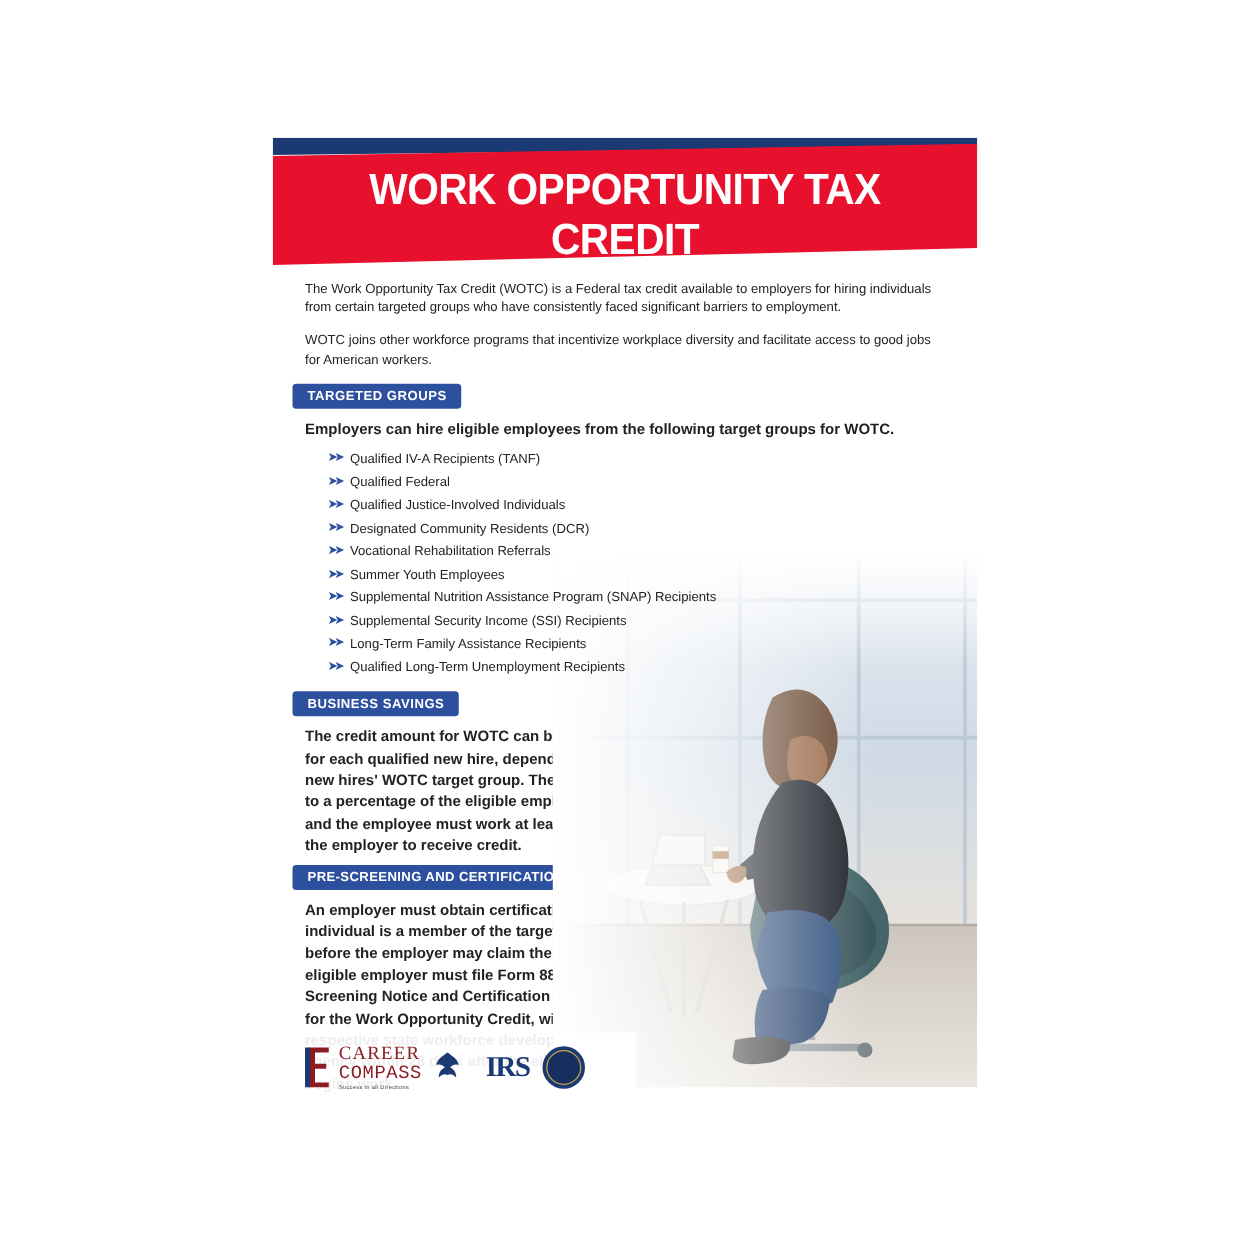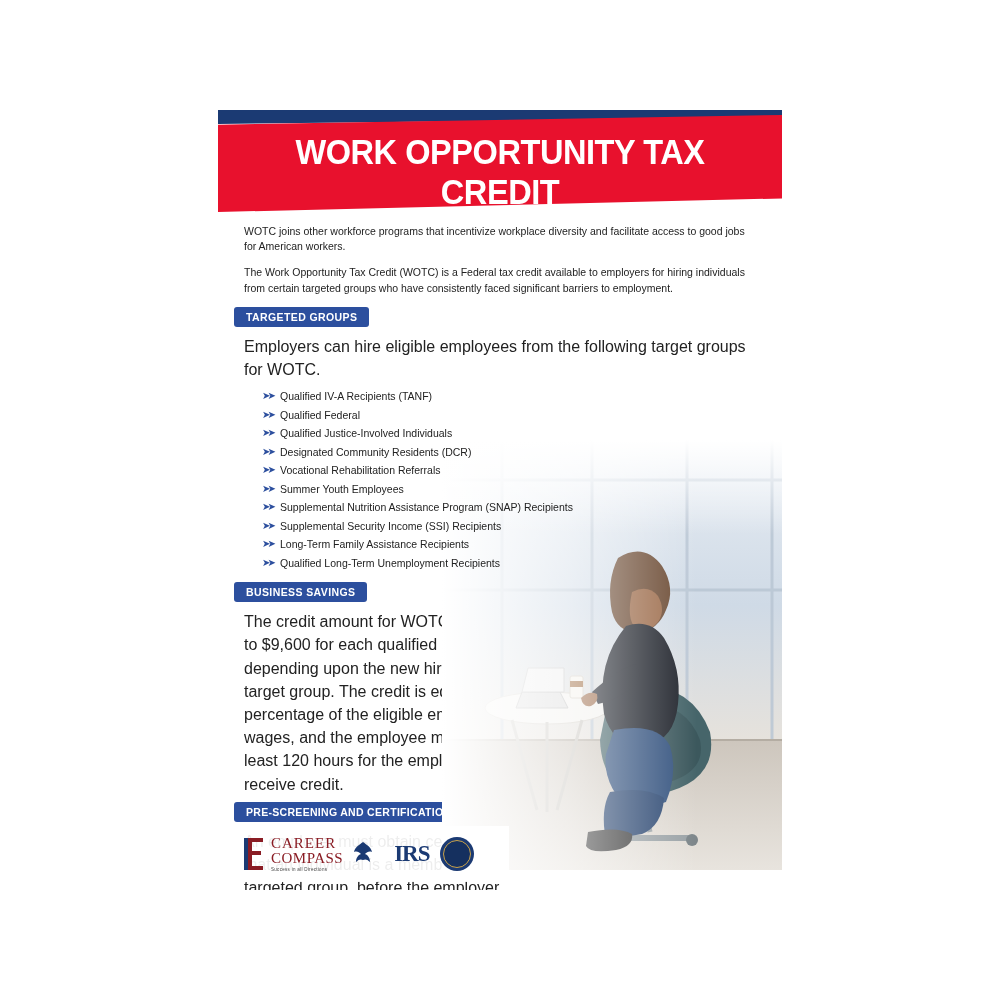--- a/index.html
+++ b/index.html
@@ -84,23 +84,24 @@
     font-weight: bold;
     letter-spacing: 0.4px;
     padding: 4px 12px 4px 12px;
     border-radius: 3px;
     margin-left: 16px;
   }
   .sec-head.wide { letter-spacing: 0.3px; }
 
   .sec-body {
     margin: 8px 26px 0 26px;
-    font-size: 16px;
+    font-size: 12px;
     line-height: 1.45;
     color: #222222;
+    font-weight: bold;
   }
   .sec-body.narrow { width: 265px; }
   .sec-body.mid { width: 290px; }
 
   .sec-block { margin-top: 6px; }
 
   
   ul.targets {
     list-style: none;
     margin: 10px 0 0 0;
@@ -153,21 +154,21 @@
     gap: 10px;
     padding-left: 14px;
   }
   .logo-cc { display: flex; align-items: flex-start; gap: 5px; }
   .cc-mark {
     width: 22px; height: 34px;
     position: relative;
   }
   .cc-text { line-height: 1; }
   .cc-text .l1 { font-family: "Liberation Serif", serif; font-size: 15px; color: #8a1c24; letter-spacing: 1px; }
-  .cc-text .l2 { font-family: Liberation Serif, serif; font-size: 15px; color: #8a1c24; letter-spacing: 0.5px; }
+  .cc-text .l2 { font-family: Liberation Mono, monospace; font-size: 15px; color: #8a1c24; letter-spacing: 0.5px; }
   .cc-text .l3 { font-size: 4.5px; color: #444; letter-spacing: 0.3px; margin-top: 2px; }
   .irs-logo { display: flex; align-items: center; gap: 21px; }
   .irs-word { font-family: "Liberation Serif", serif; font-size: 23px; font-weight: bold; color: #1b3a73; letter-spacing: -1px; }
   .dol-seal {
     width: 34px; height: 34px; border-radius: 50%;
     background: #1b3a73;
     position: relative;
     display: flex; align-items: center; justify-content: center;
   }
   .dol-seal .inner {
@@ -249,22 +250,22 @@
     </svg>
   </div>
 
   <div class="header">
     <div class="header-navy-angle"></div>
     <div class="header-red"></div>
     <div class="header-title">WORK OPPORTUNITY TAX CREDIT</div>
   </div>
 
   <div class="intro">
+    <p>The Work Opportunity Tax Credit (WOTC) is a Federal tax credit available to employers for hiring individuals from certain targeted groups who have consistently faced significant barriers to employment.</p>
     <p>WOTC joins other workforce programs that incentivize workplace diversity and facilitate access to good jobs for American workers.</p>
-    <p>The Work Opportunity Tax Credit (WOTC) is a Federal tax credit available to employers for hiring individuals from certain targeted groups who have consistently faced significant barriers to employment.</p>
   </div>
 
   <div class="sec-block">
     <div class="sec-head">TARGETED GROUPS</div>
     <div class="sec-body">Employers can hire eligible employees from the following target groups for WOTC.</div>
     <ul class="targets">
       <li><span class="bullet-icon">➤➤</span><span>Qualified IV-A Recipients (TANF)</span></li>
       <li><span class="bullet-icon">➤➤</span><span>Qualified Federal</span></li>
       <li><span class="bullet-icon">➤➤</span><span>Qualified Justice-Involved Individuals</span></li>
       <li><span class="bullet-icon">➤➤</span><span>Designated Community Residents (DCR)</span></li>

